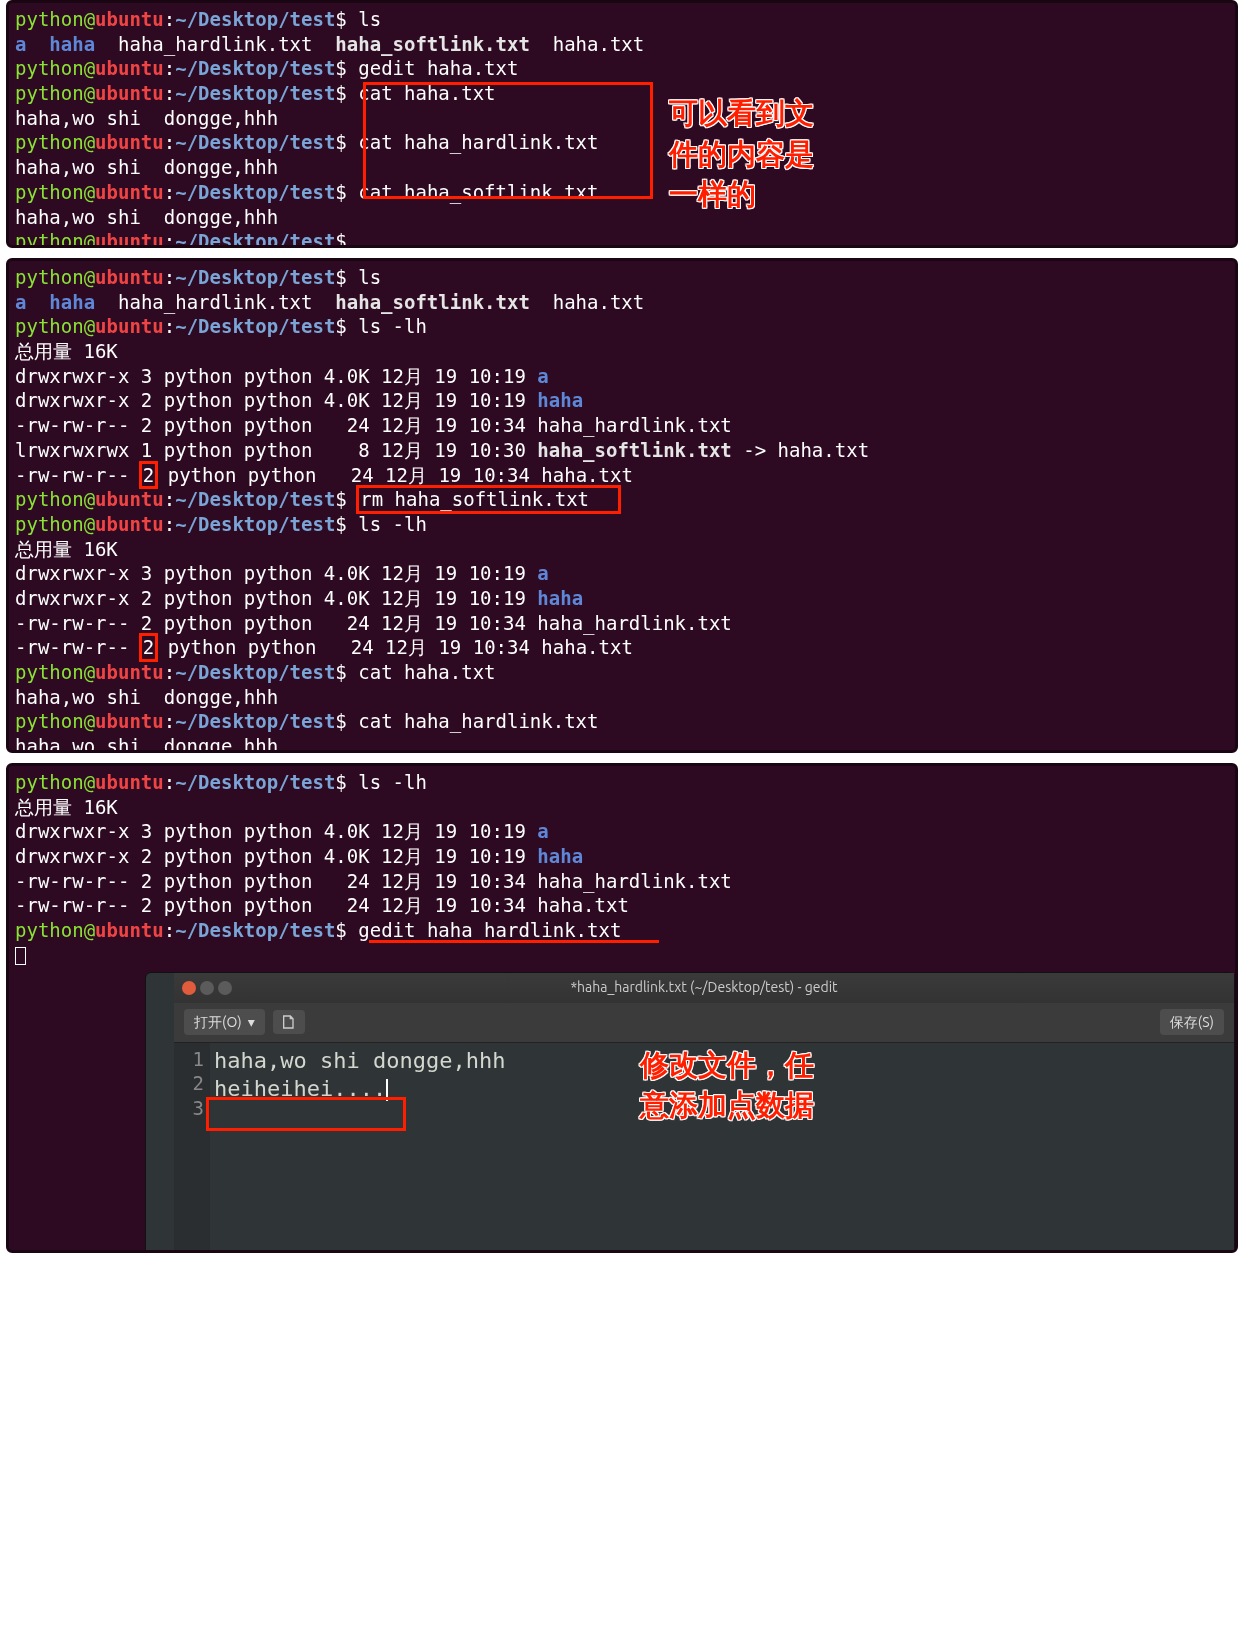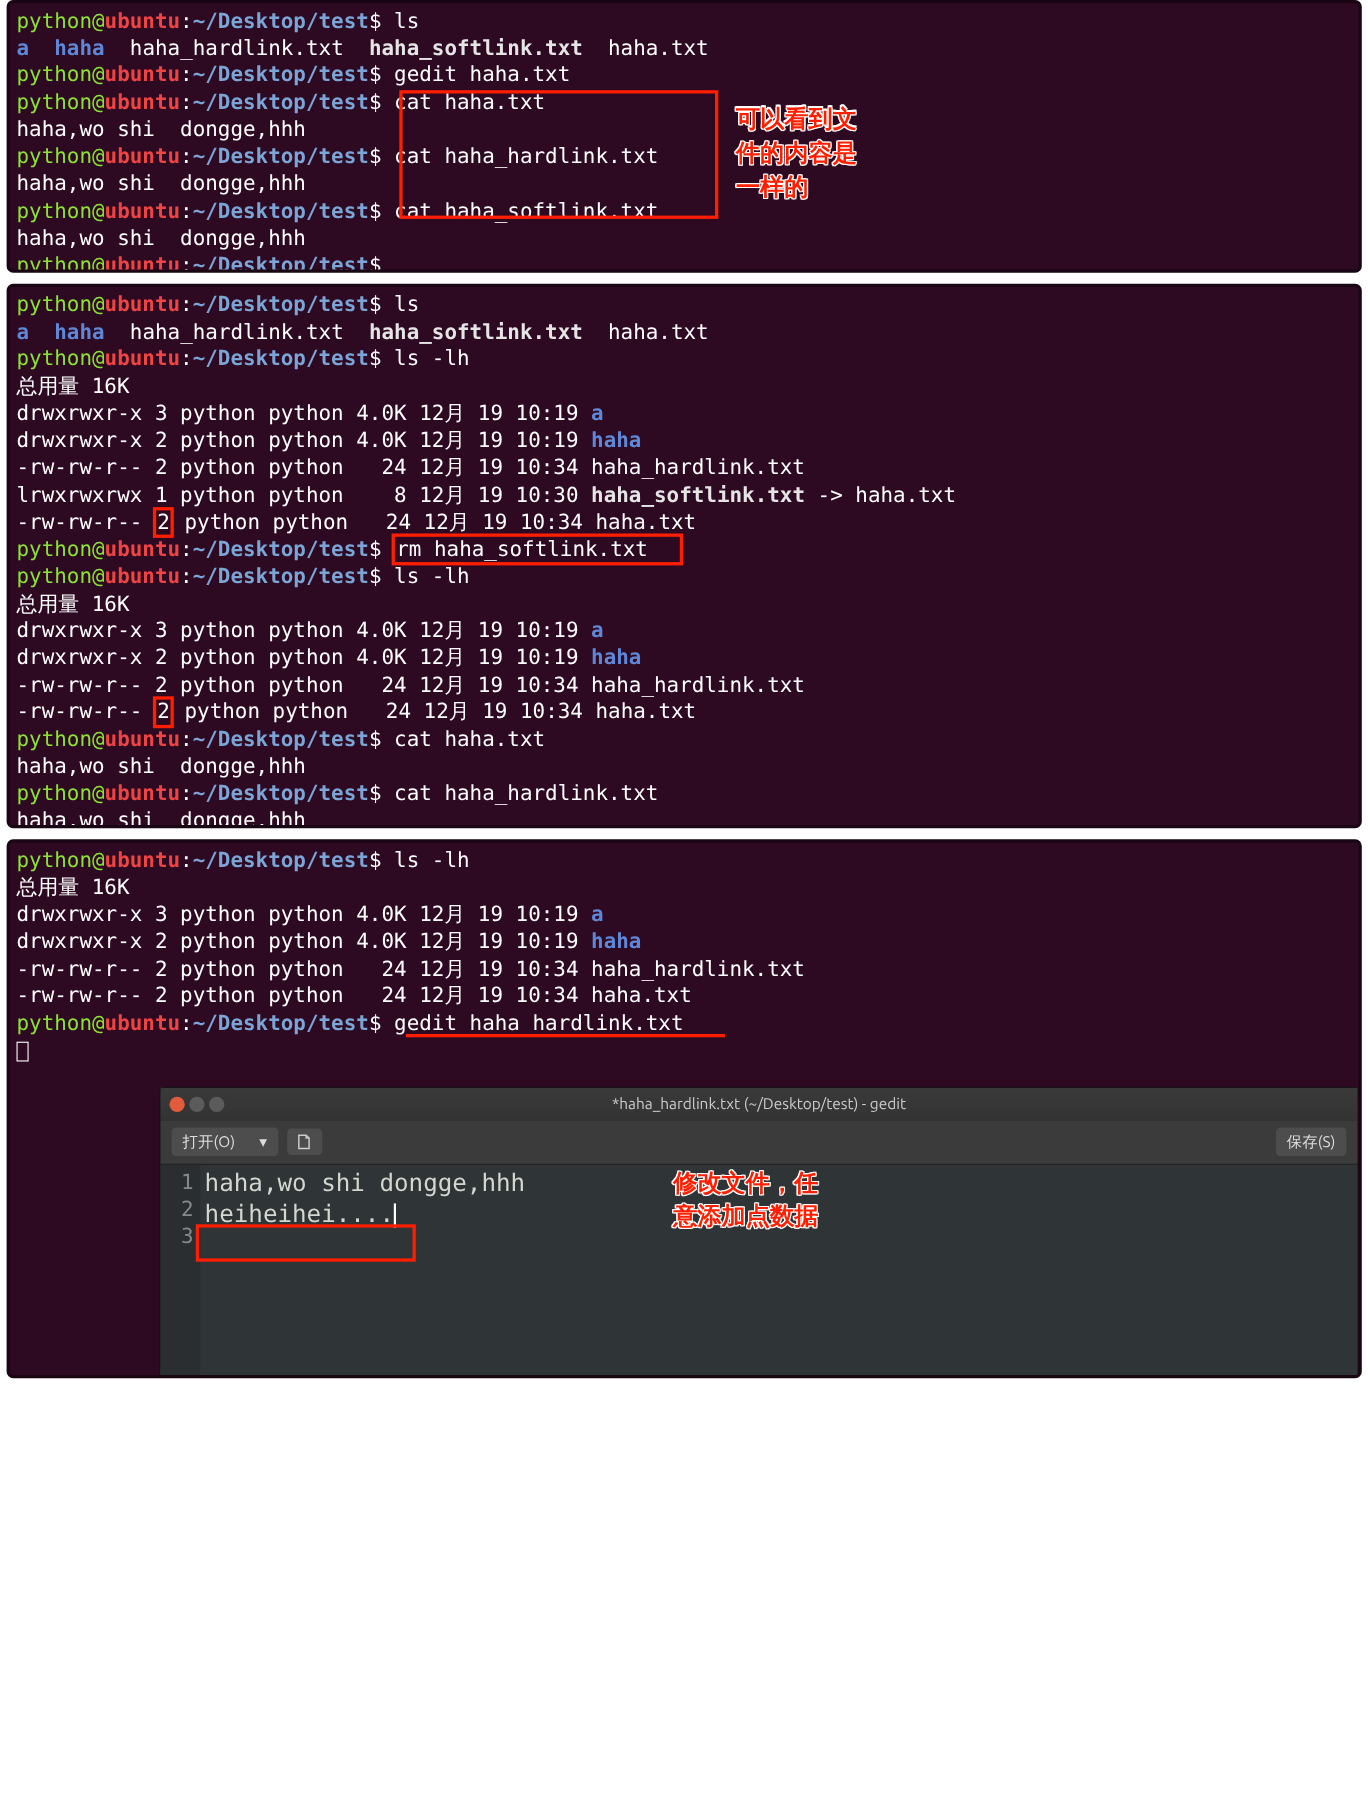--- a/index.html
+++ b/index.html
@@ -28,21 +28,21 @@
   .blue { color: #5f87d7; font-weight: bold; }
   .white { color: #ffffff; }
   .cmd { color: #ffffff; }
   .redbox { outline: 3px solid #ff1e00; outline-offset: -1px; padding: 0 2px; display:inline-block; }
   .annotation {
     position: absolute;
     font-family: 'Microsoft YaHei', 'SimHei', sans-serif;
     font-weight: bold;
     color: #ff1e00;
     text-shadow: 1px 0 #fff, -1px 0 #fff, 0 1px #fff, 0 -1px #fff, 1px 1px #fff, -1px -1px #fff, 1px -1px #fff, -1px 1px #fff;
-    font-size: 22px;
+    font-size: 29px;
     line-height: 1.4;
   }
   .cursor { display:inline-block; background:#fff; width:11px; height:20px; vertical-align:middle; }
   .row { white-space: pre; }
   .bigbox {
     position:absolute;
     border:3px solid #ff1e00;
   }
   .underline {
     position:absolute;
@@ -83,21 +83,21 @@
     font-family:'Ubuntu', sans-serif;
   }
   .tb-btn {
     background:#4d4d4d;
     color:#ddd;
     border-radius:4px;
     padding:4px 10px;
     font-size:14px;
     display:flex;
     align-items:flex-start;
-    gap:22px;
+    gap:6px;
   }
   .tb-icon {
     width:16px;height:16px;
     fill:#ccc;
   }
   .tb-spacer{flex:1;}
   .gedit-body {
     background:#2f3436;
     color:#d3d7cf;
     display:flex;
@@ -180,21 +180,21 @@
   <div class="row"><span class="user">python</span><span class="user">@</span><span class="host">ubuntu</span><span class="white">:</span><span class="path">~/Desktop/test</span><span class="white">$</span> <span class="cmd">ls -lh</span></div>
   <div class="row white">总用量 16K</div>
   <div class="row white"><span>drwxrwxr-x 3 python python 4.0K 12月 19 10:19 </span><span class="blue">a</span></div>
   <div class="row white"><span>drwxrwxr-x 2 python python 4.0K 12月 19 10:19 </span><span class="blue">haha</span></div>
   <div class="row white">-rw-rw-r-- 2 python python   24 12月 19 10:34 haha_hardlink.txt</div>
   <div class="row white"><span>-rw-rw-r-- </span><span>2</span><span> python python   24 12月 19 10:34 haha.txt</span></div>
   <div class="row"><span class="user">python</span><span class="user">@</span><span class="host">ubuntu</span><span class="white">:</span><span class="path">~/Desktop/test</span><span class="white">$</span> <span class="cmd">gedit haha_hardlink.txt</span></div>
   <div class="row"><span class="cursor" style="height:18px;border:1px solid #fff;background:transparent;"></span></div>
   <div class="underline" style="left:360px; top:174px; width:290px;"></div>
 
-  <div class="gedit" style="margin-top:20px;">
+  <div class="gedit" style="margin-top:4px;padding-left:28px;">
     <div class="gedit-titlebar">
       <div class="winbtns">
         <span class="winbtn close"></span>
         <span class="winbtn"></span>
         <span class="winbtn"></span>
       </div>
       <div class="title">*haha_hardlink.txt (~/Desktop/test) - gedit</div>
     </div>
     <div class="gedit-toolbar">
       <div class="tb-btn">

